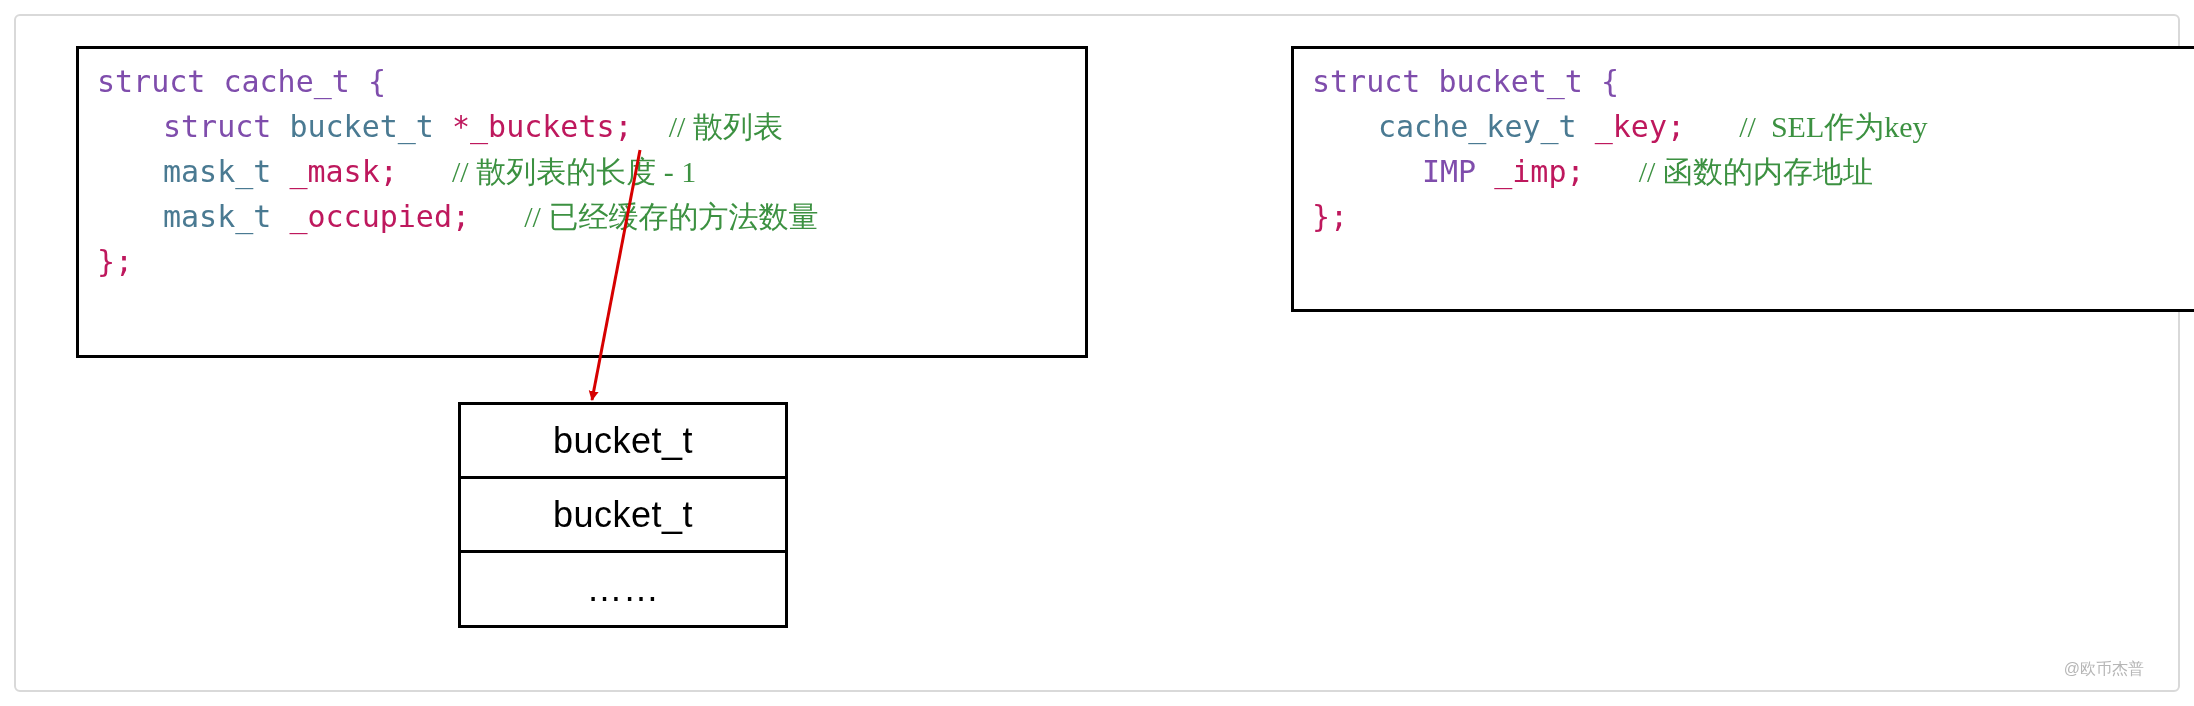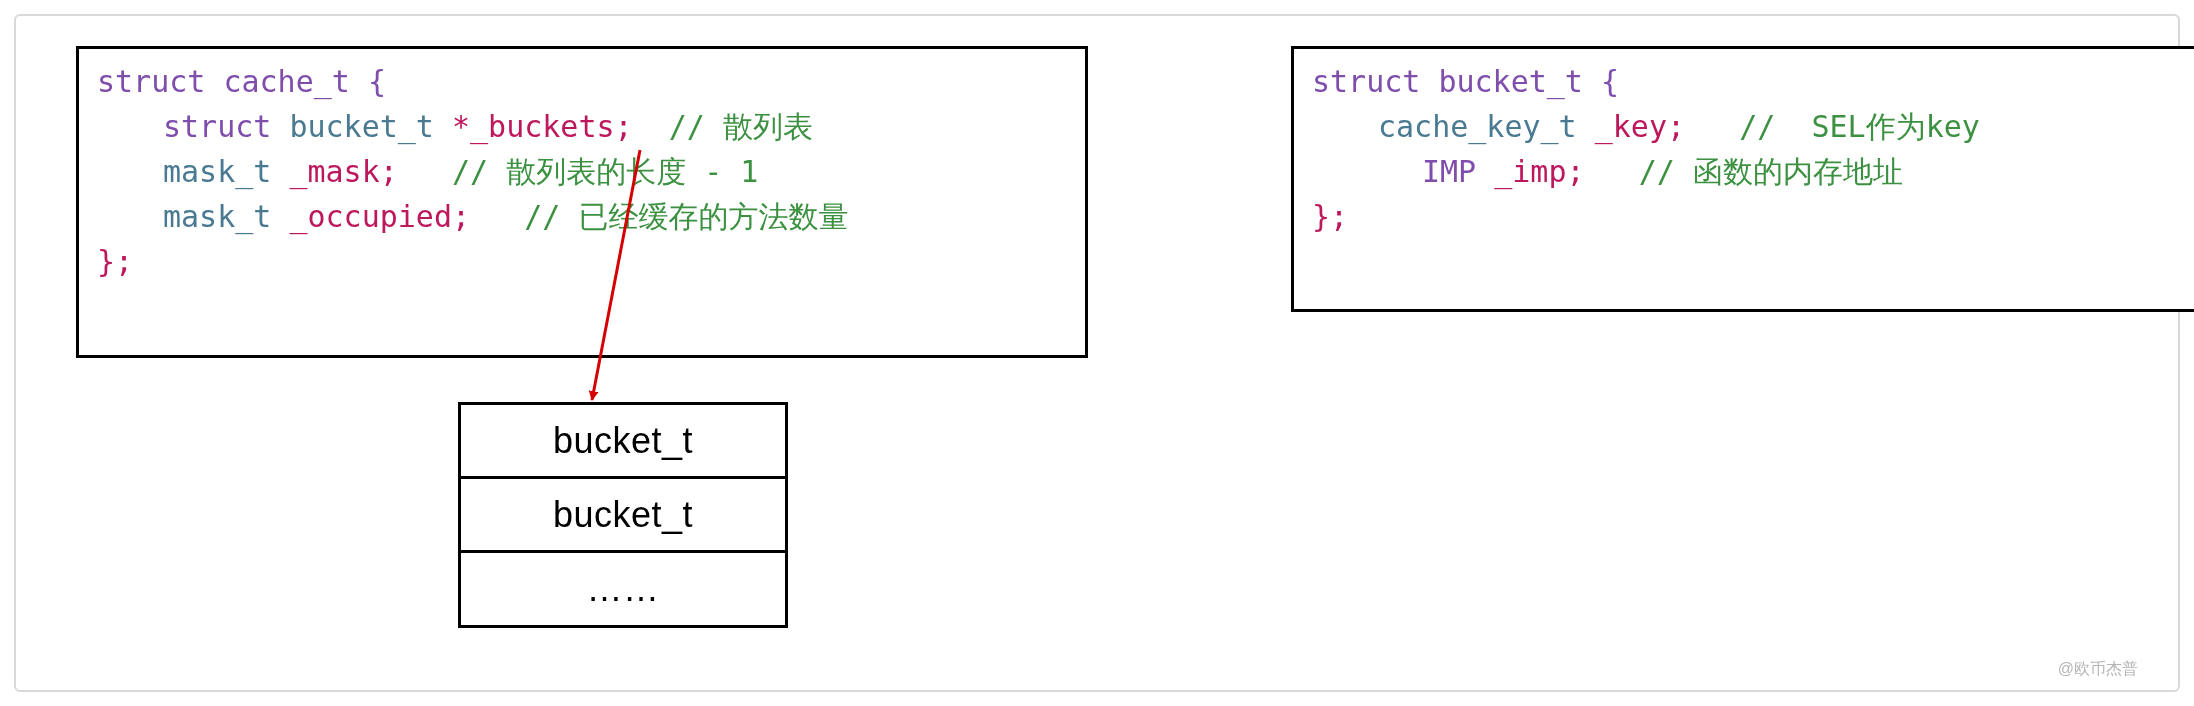--- a/index.html
+++ b/index.html
@@ -38,21 +38,21 @@
   }
   .code-box.right {
     top: 30px;
     left: 1275px;
     width: 976px;
     height: 266px;
   }
   .kw-struct { color: #7f4dac; }
   .kw-type   { color: #4a7a92; }
   .kw-plain  { color: #be185d; }
-  .kw-comment{ color: #3c9141; }
+  .kw-comment{ color: #3c9141; font-family: Liberation Serif, serif; }
   .kw-imp    { color: #7f4dac; margin-left: 44px; }
 
   .table-box {
     position: absolute;
     top: 386px;
     left: 442px;
     width: 330px;
     border: 3px solid #000000;
     background: #ffffff;
   }
@@ -70,21 +70,21 @@
 
   svg.arrow {
     position: absolute;
     top: 0; left: 0;
     width: 2194px; height: 706px;
     pointer-events: none;
   }
 
   .watermark {
     position: absolute;
-    right: 40px;
+    right: 34px;
     bottom: 10px;
     font-family: -apple-system, Arial, sans-serif;
     font-size: 16px;
     color: #b6b6b6;
     text-align: center;
   }
 
   .line { display: block; }
   .indent { display: inline-block; width: 2.2em; }
 </style>

